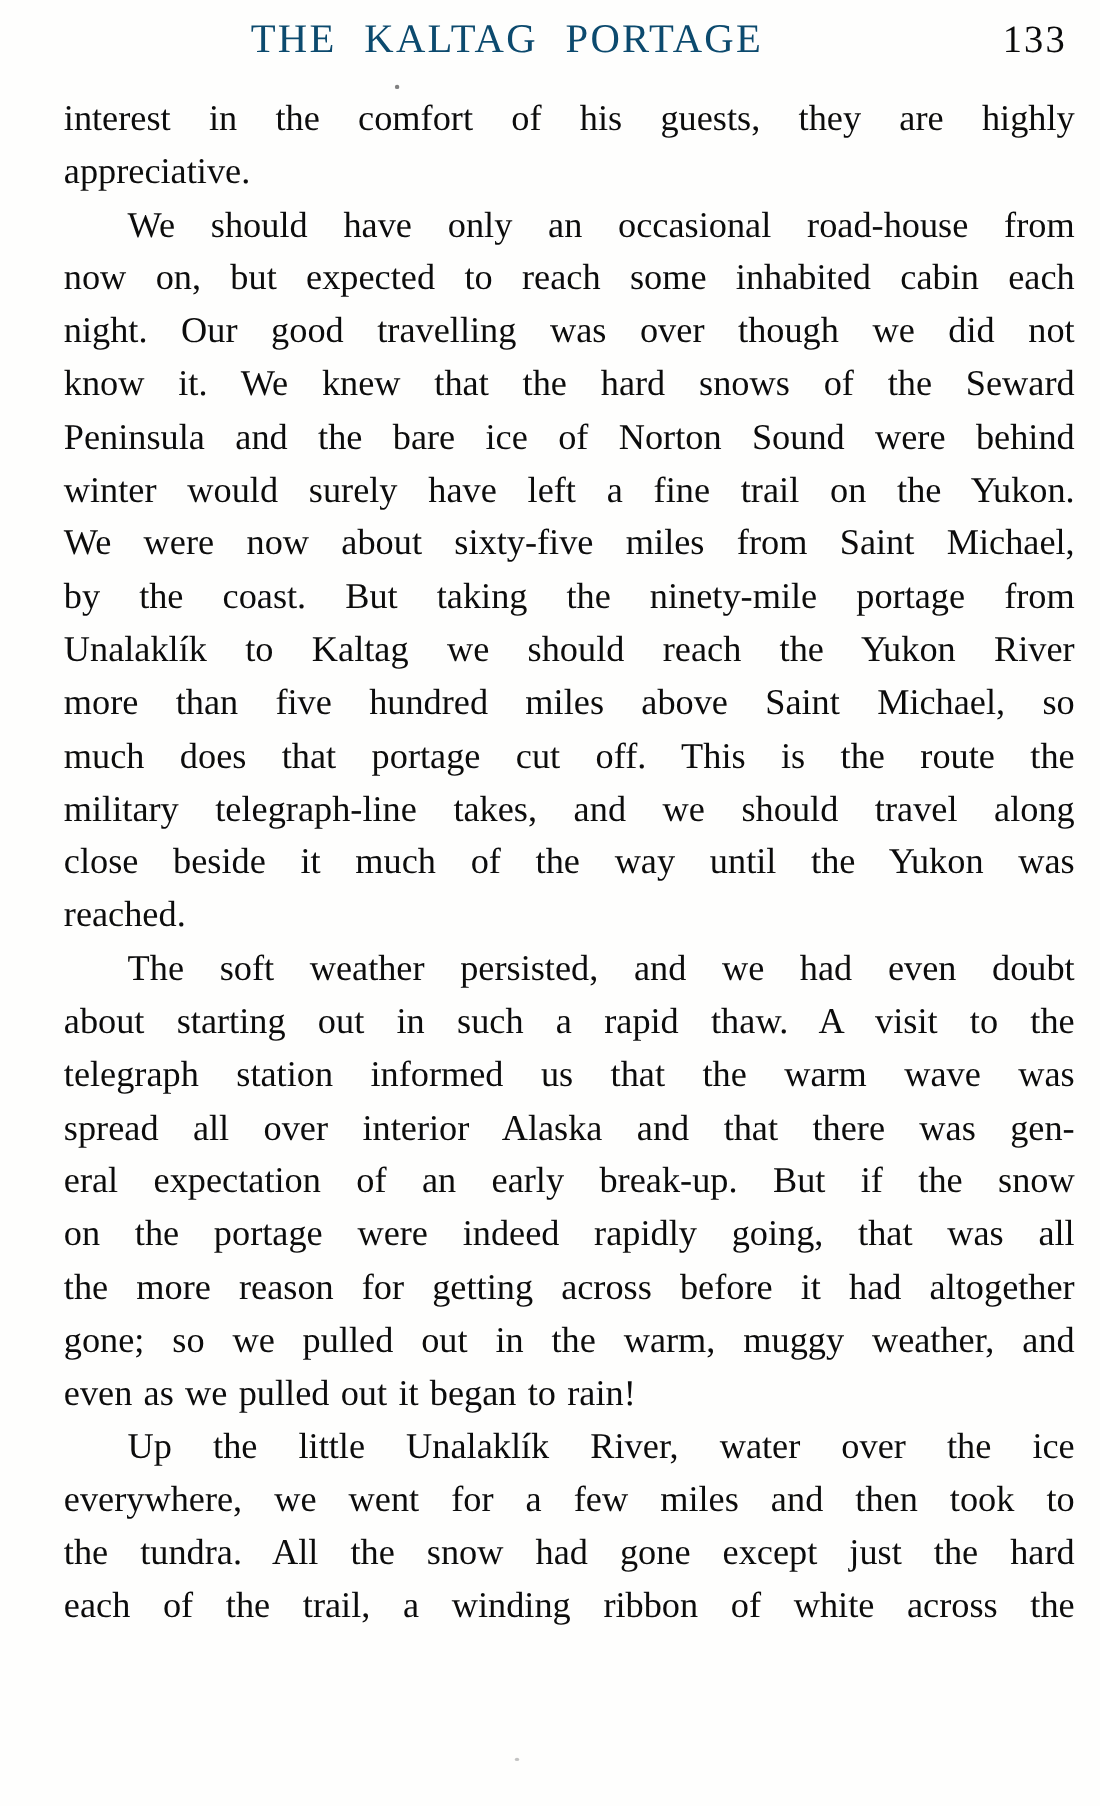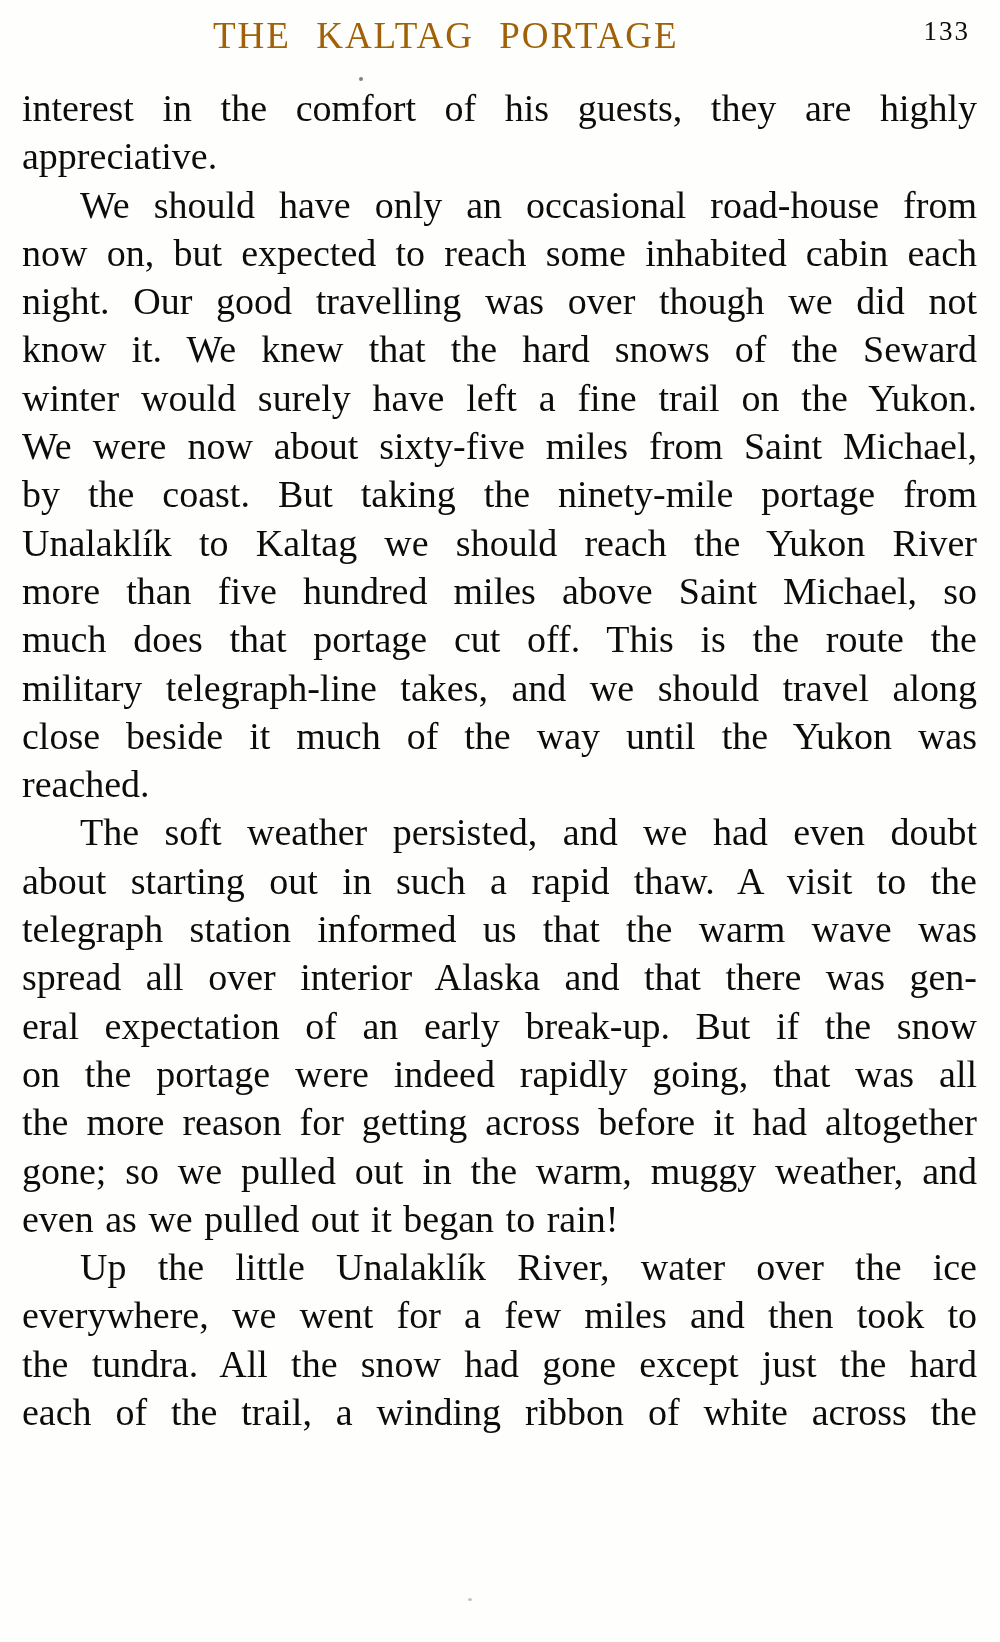--- a/index.html
+++ b/index.html
@@ -22,54 +22,55 @@
   }
   .page-header {
     position: absolute;
     top: 14px;
     left: 22px;
     right: 22px;
     height: 44px;
   }
   .header-title {
     position: absolute;
-    left: 191px;
+    left: 206px;
     top: 0;
     font-size: 37px;
     letter-spacing: 2px;
     word-spacing: 14px;
     white-space: nowrap;
-    color: #a16207;
+    color: #0c4a6e;
   }
   .page-number {
     position: absolute;
     right: 8px;
     top: 2px;
-    font-size: 27px;
+    font-size: 35px;
     letter-spacing: 2px;
     color: #0b0b0b;
   }
   .page-body {
     position: absolute;
     top: 84px;
     left: 22px;
     width: 955px;
   }
   .paragraph {
     margin: 0;
   }
   .line {
-    font-size: 38px;
+    font-size: 33px;
     line-height: 48.3px;
     height: 48.3px;
     text-align: justify;
     text-align-last: justify;
     word-spacing: 2px;
     white-space: nowrap;
     overflow: visible;
+    margin-left: 36px;
   }
   .line.indent {
     padding-left: 58px;
   }
   .line.no-just {
     text-align: center;
     text-align-last: left;
   }
   .speck {
     position: absolute;
@@ -92,20 +93,21 @@
   <div class="page-body">
       <div class="paragraph">
         <div class="line">interest in the comfort of his guests, they are highly</div>
         <div class="line no-just">appreciative.</div>
       </div>
       <div class="paragraph">
         <div class="line indent">We should have only an occasional road-house from</div>
         <div class="line">now on, but expected to reach some inhabited cabin each</div>
         <div class="line">night. Our good travelling was over though we did not</div>
         <div class="line">know it. We knew that the hard snows of the Seward</div>
+        <div class="line">Peninsula and the bare ice of Norton Sound were behind</div>
         <div class="line">winter would surely have left a fine trail on the Yukon.</div>
         <div class="line">We were now about sixty-five miles from Saint Michael,</div>
         <div class="line">by the coast. But taking the ninety-mile portage from</div>
         <div class="line">Unalaklík to Kaltag we should reach the Yukon River</div>
         <div class="line">more than five hundred miles above Saint Michael, so</div>
         <div class="line">much does that portage cut off. This is the route the</div>
         <div class="line">military telegraph-line takes, and we should travel along</div>
         <div class="line">close beside it much of the way until the Yukon was</div>
         <div class="line no-just">reached.</div>
       </div>

